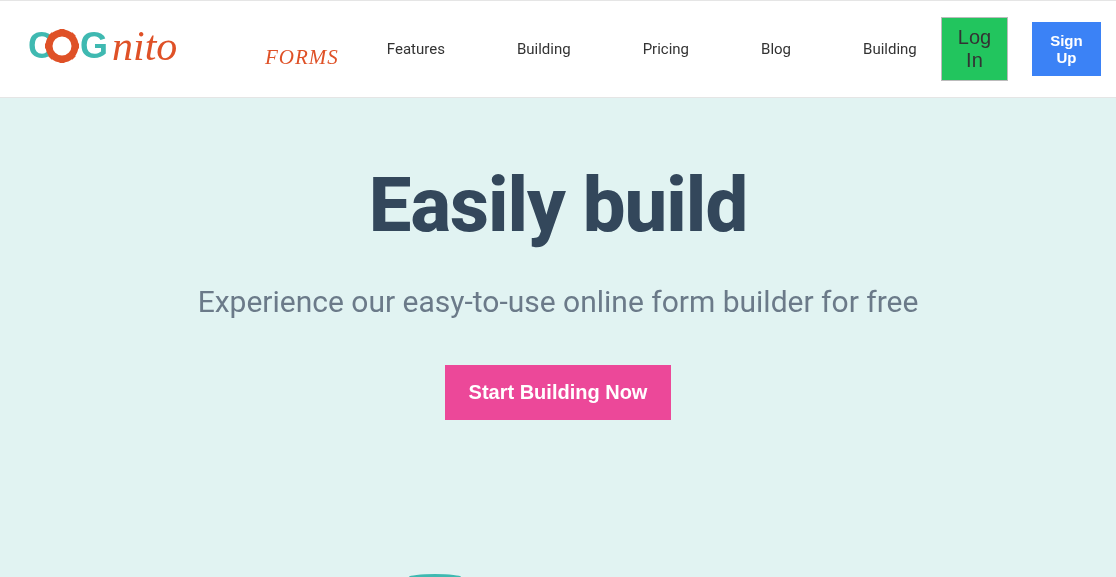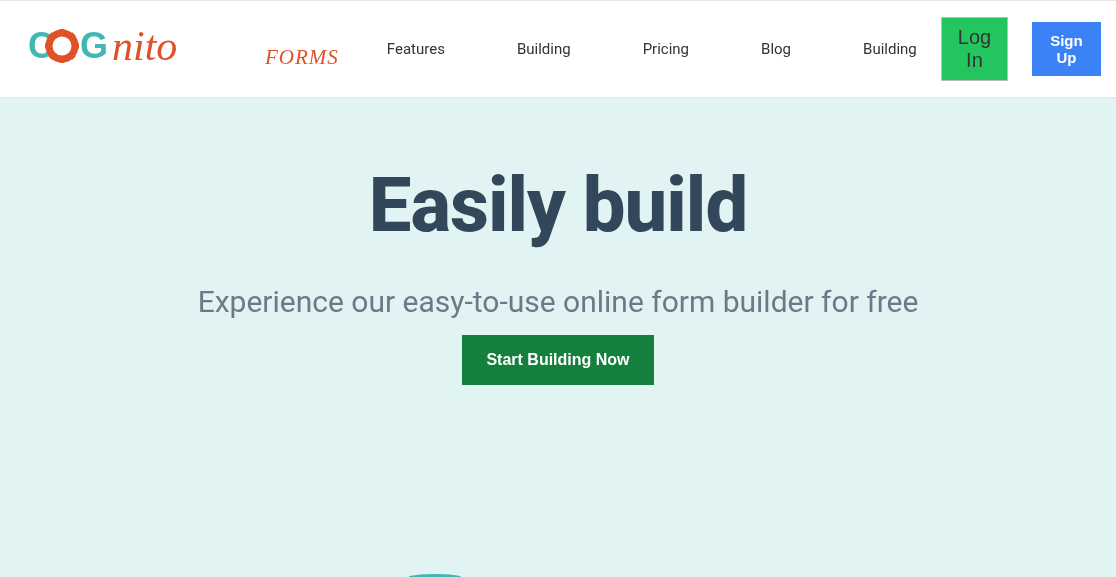--- a/index.html
+++ b/index.html
@@ -72,26 +72,26 @@
       letter-spacing: -1px;
     }
     .hero .sub {
       margin-top: 38px;
       font-size: 30px;
       color: #6b7a89;
       font-weight: 400;
       text-align: center;
     }
     .cta {
-      margin-top: 16px;
+      margin-top: 46px;
       display: inline-block;
-      background: #15803d;
+      background: #ec4899;
       color: #fff;
       font-weight: 700;
-      font-size: 16px;
+      font-size: 20px;
       padding: 16px 24px;
       border: none;
       cursor: pointer;
     }
     
     .illus {
       position: absolute;
       bottom: -2px;
       left: 0;
       right: 0;

